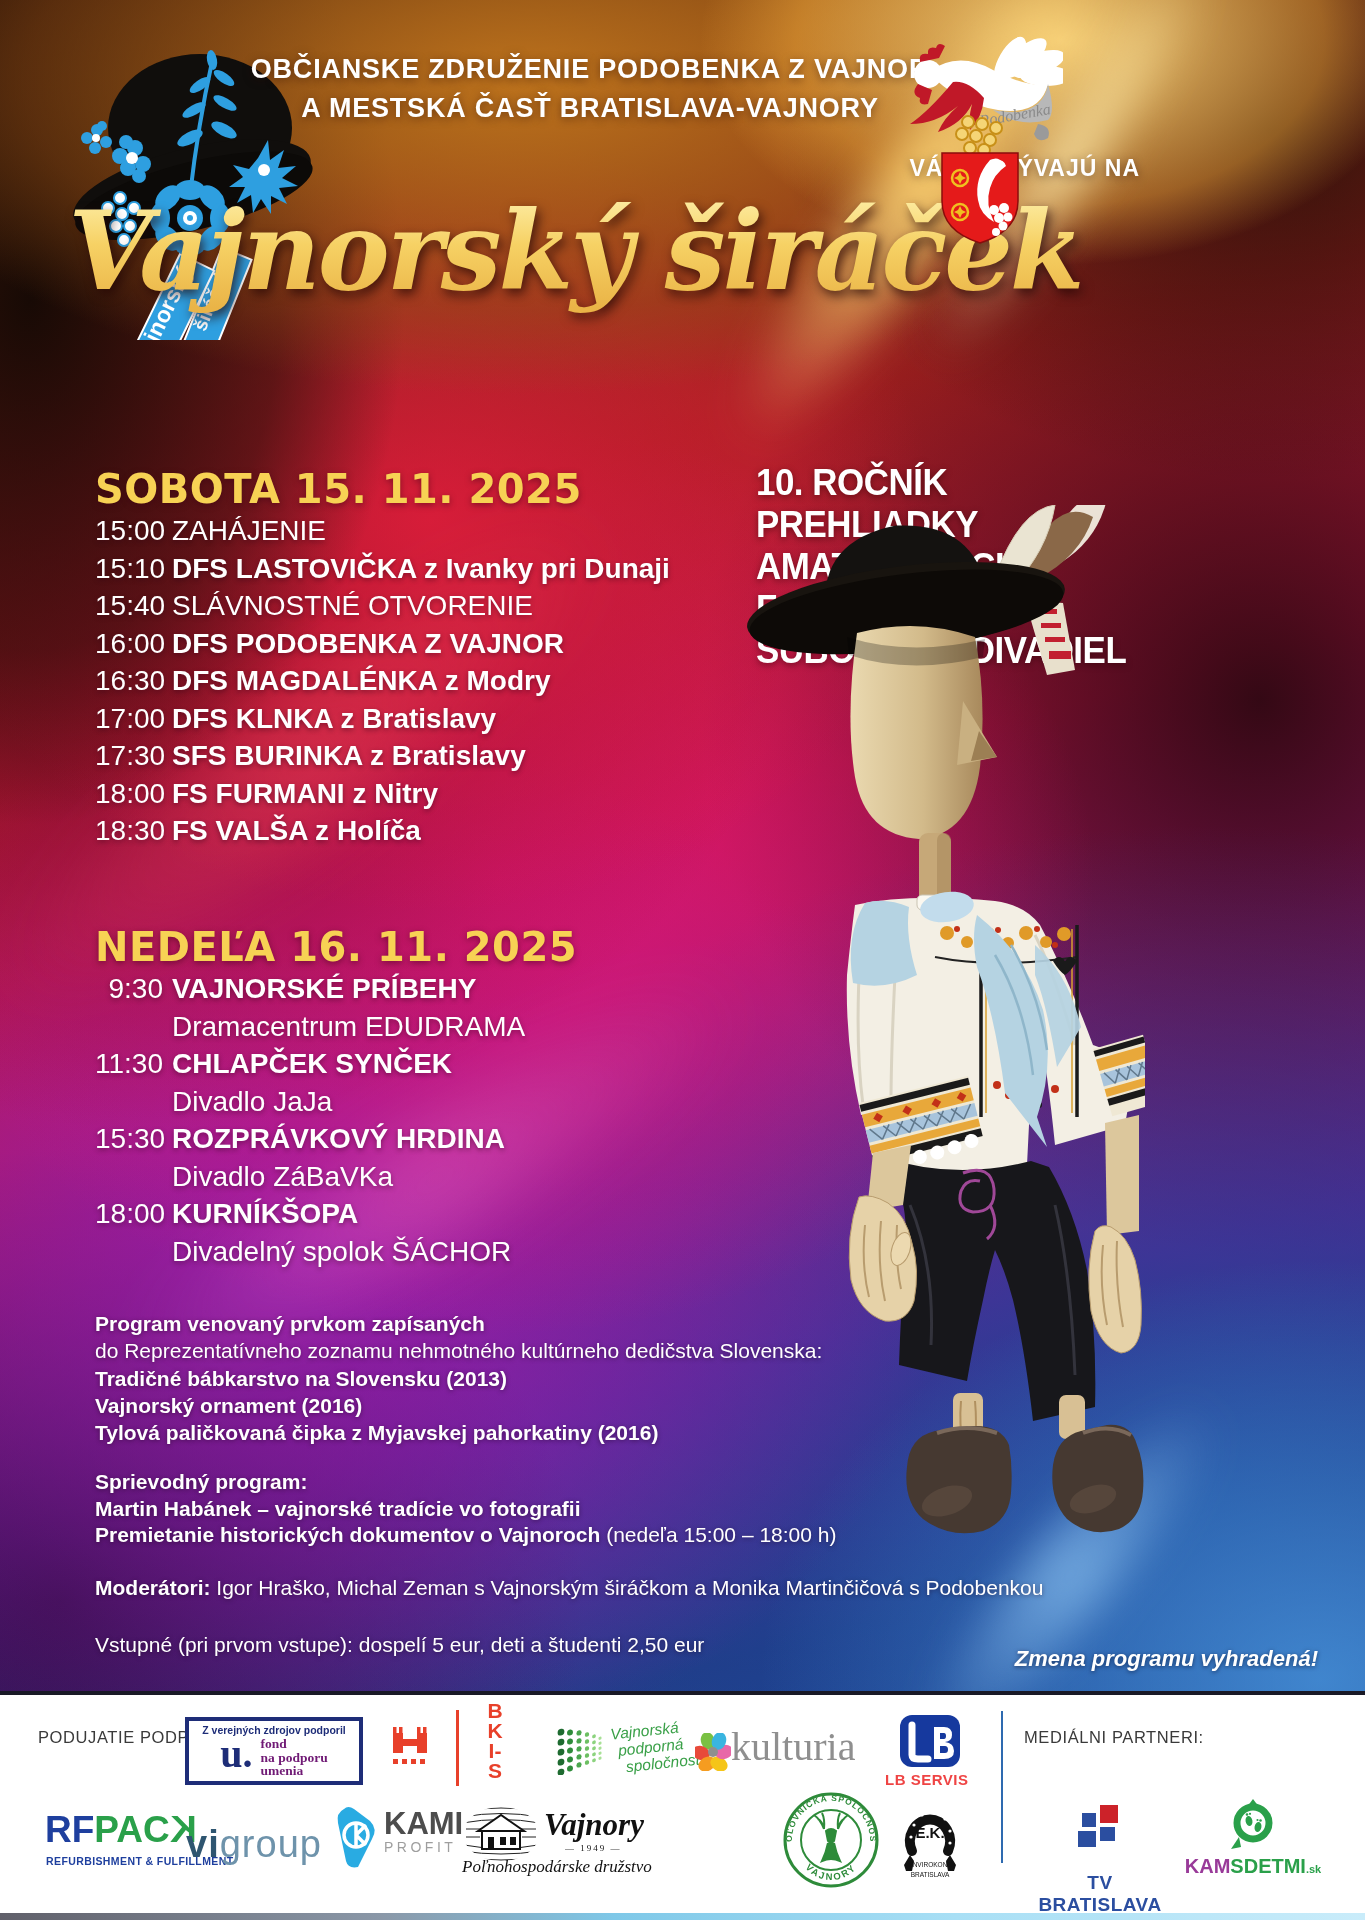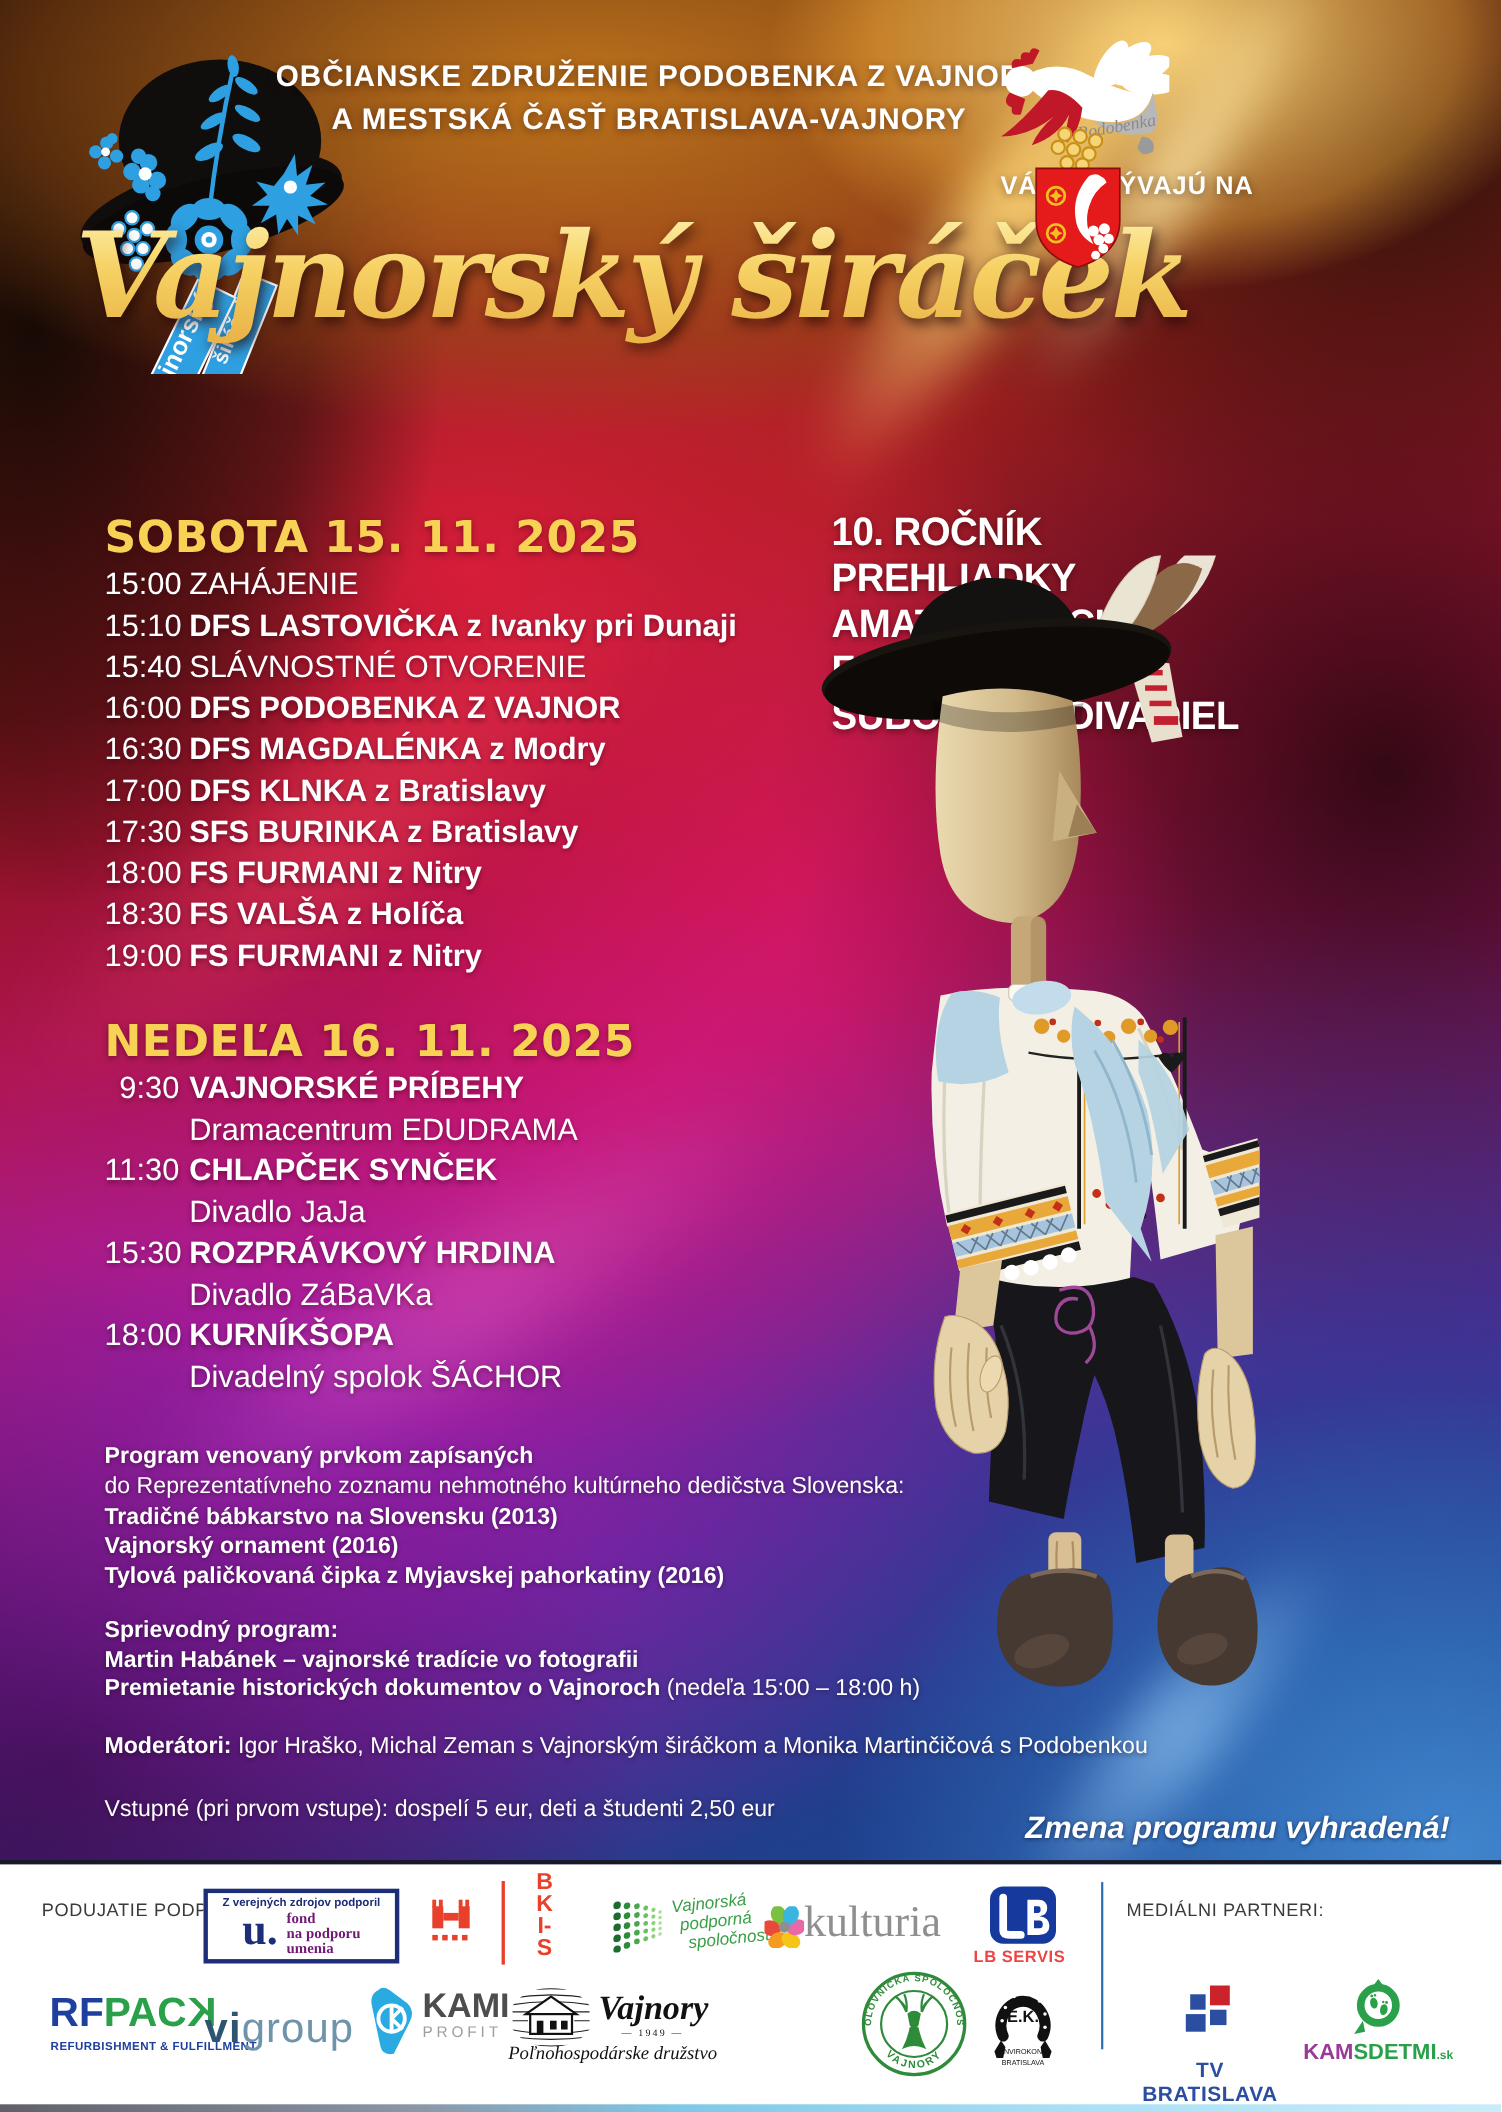--- a/index.html
+++ b/index.html
@@ -41,21 +41,21 @@
   .sched{position:absolute;left:95px;color:#fff;font-size:28px;text-shadow:0 2px 5px rgba(40,0,20,.45);}
   .srow{line-height:37.5px;white-space:nowrap;}
   .st{display:inline-block;width:68px;text-align:right;margin-right:9px;font-weight:400;}
   .sn{font-weight:700;}
   .sn.reg{font-weight:400;}
   .ssub{line-height:37.5px;padding-left:77px;font-weight:400;white-space:nowrap;}
   .eventhead{position:absolute;left:756px;top:462px;width:400px;color:#fff;font-weight:800;font-size:36px;line-height:42px;letter-spacing:-.5px;transform:scaleX(.97);transform-origin:left top;text-shadow:0 2px 6px rgba(40,0,0,.5);}
   
   .block{position:absolute;left:95px;color:#fff;font-size:21px;line-height:27px;text-shadow:0 1px 4px rgba(30,0,30,.5);white-space:nowrap;}
   .b{font-weight:700;}
-  .note{position:absolute;left:900px;top:1646px;width:418px;text-align:right;color:#fff;font-size:28px;font-style:italic;font-weight:600;text-shadow:0 1px 4px rgba(0,10,40,.6);}
+  .note{position:absolute;left:900px;top:1646px;width:418px;text-align:right;color:#fff;font-size:22px;font-style:italic;font-weight:600;text-shadow:0 1px 4px rgba(0,10,40,.6);}
   
   .edge{position:absolute;left:0;top:1691px;width:1365px;height:4px;background:#191926;}
   .footer{position:absolute;left:0;top:1695px;width:1365px;height:218px;background:#ffffff;}
   .bstrip{position:absolute;left:0;top:1913px;width:1365px;height:7px;background:linear-gradient(90deg,#60606a 0%,#8a98a8 28%,#7ec8e8 45%,#a8dff5 70%,#c9ecfa 100%);}
   .flabel{position:absolute;font-size:16.5px;color:#3a3a3a;letter-spacing:.6px;white-space:nowrap;}
   .fond{position:absolute;left:185px;top:22px;width:178px;height:68px;border:4px solid #1e2d78;box-sizing:border-box;background:#fff;padding-top:3px;}
   .fond .ftop{font-size:10.5px;color:#1e2d78;text-align:center;font-weight:700;}
   .fond .frow{display:flex;justify-content:center;align-items:flex-start;margin-top:1px;}
   .fond .fu{font-family:"Liberation Serif",serif;font-weight:700;font-size:40px;line-height:34px;color:#1e2d78;margin-right:8px;}
   .fond .fcol{font-family:"Liberation Serif",serif;font-weight:700;font-size:13.5px;line-height:13.5px;color:#701a75;}
@@ -233,21 +233,20 @@
     <div class="dayhead">SOBOTA 15. 11. 2025</div>
     <div class="srow"><span class="st">15:00</span><span class="sn reg">ZAHÁJENIE</span></div>
     <div class="srow"><span class="st">15:10</span><span class="sn">DFS LASTOVIČKA z Ivanky pri Dunaji</span></div>
     <div class="srow"><span class="st">15:40</span><span class="sn reg">SLÁVNOSTNÉ OTVORENIE</span></div>
     <div class="srow"><span class="st">16:00</span><span class="sn">DFS PODOBENKA Z VAJNOR</span></div>
     <div class="srow"><span class="st">16:30</span><span class="sn">DFS MAGDALÉNKA z Modry</span></div>
     <div class="srow"><span class="st">17:00</span><span class="sn">DFS KLNKA z Bratislavy</span></div>
     <div class="srow"><span class="st">17:30</span><span class="sn">SFS BURINKA z Bratislavy</span></div>
     <div class="srow"><span class="st">18:00</span><span class="sn">FS FURMANI z Nitry</span></div>
     <div class="srow"><span class="st">18:30</span><span class="sn">FS VALŠA z Holíča</span></div>
-    <div class="srow"><span class="st">19:00</span><span class="sn">FS FURMANI z Nitry</span></div>
   </div>
 
   <svg style="position:absolute;left:695px;top:505px;" width="450" height="1060" viewBox="0 0 450 1060">
     <defs>
       <linearGradient id="gwood" x1="0" y1="0" x2="1" y2="0">
         <stop offset="0" stop-color="#ead9b0"></stop>
           <stop offset=".55" stop-color="#d2ba8a"></stop>
           <stop offset="1" stop-color="#a8895c"></stop>
       </linearGradient>
     </defs>

